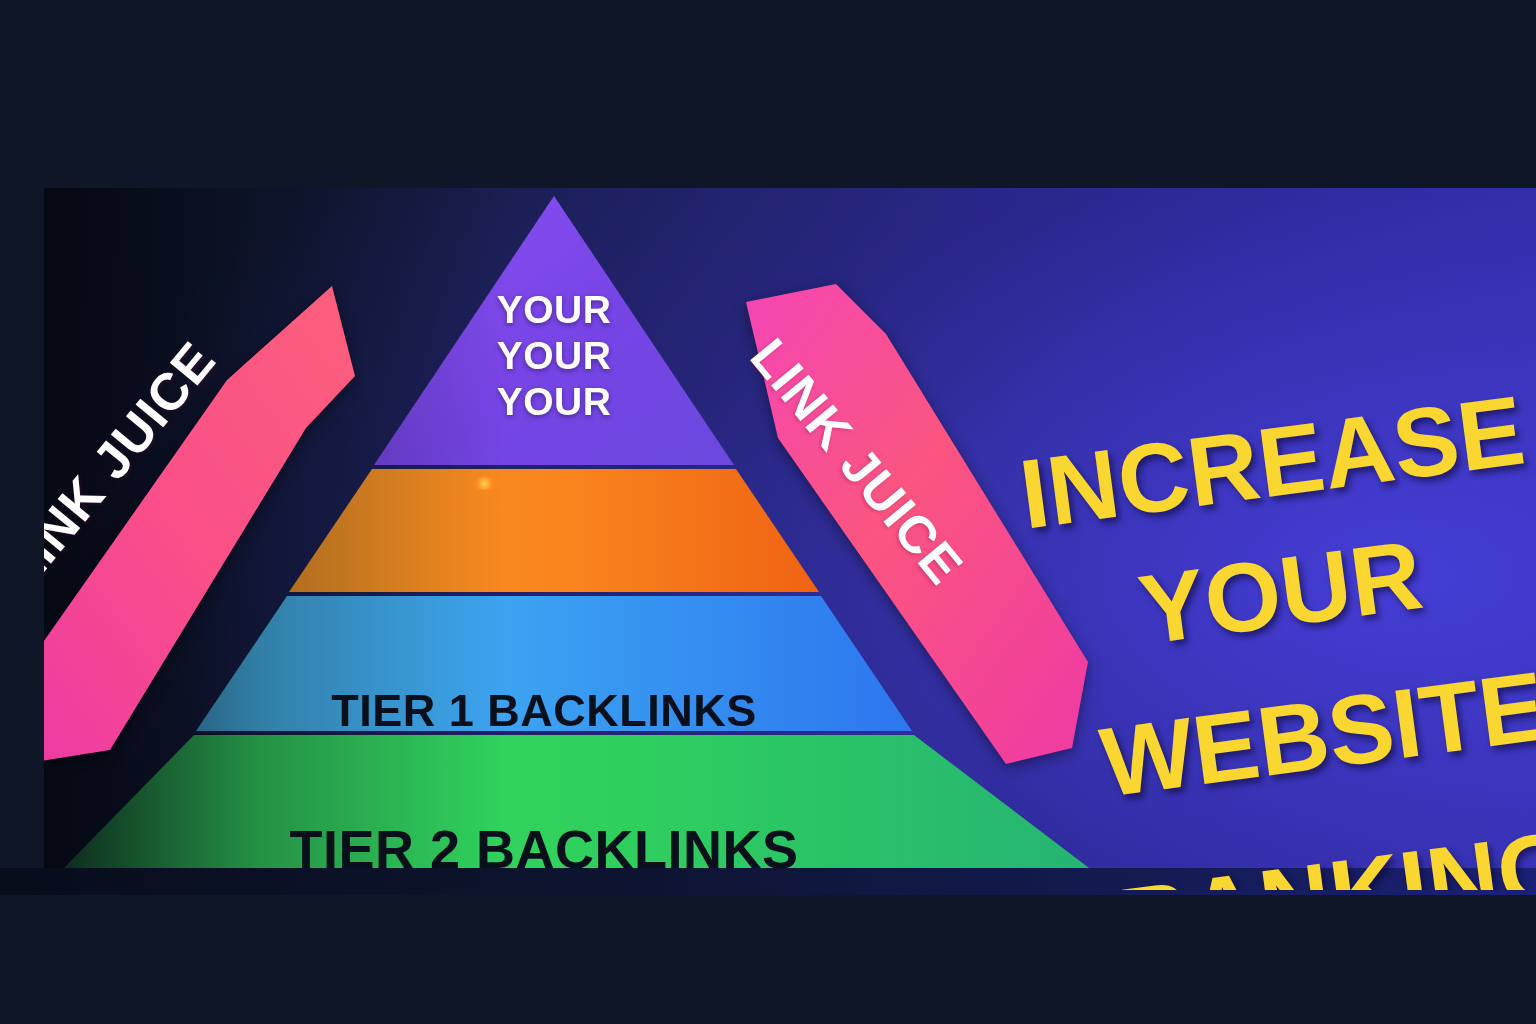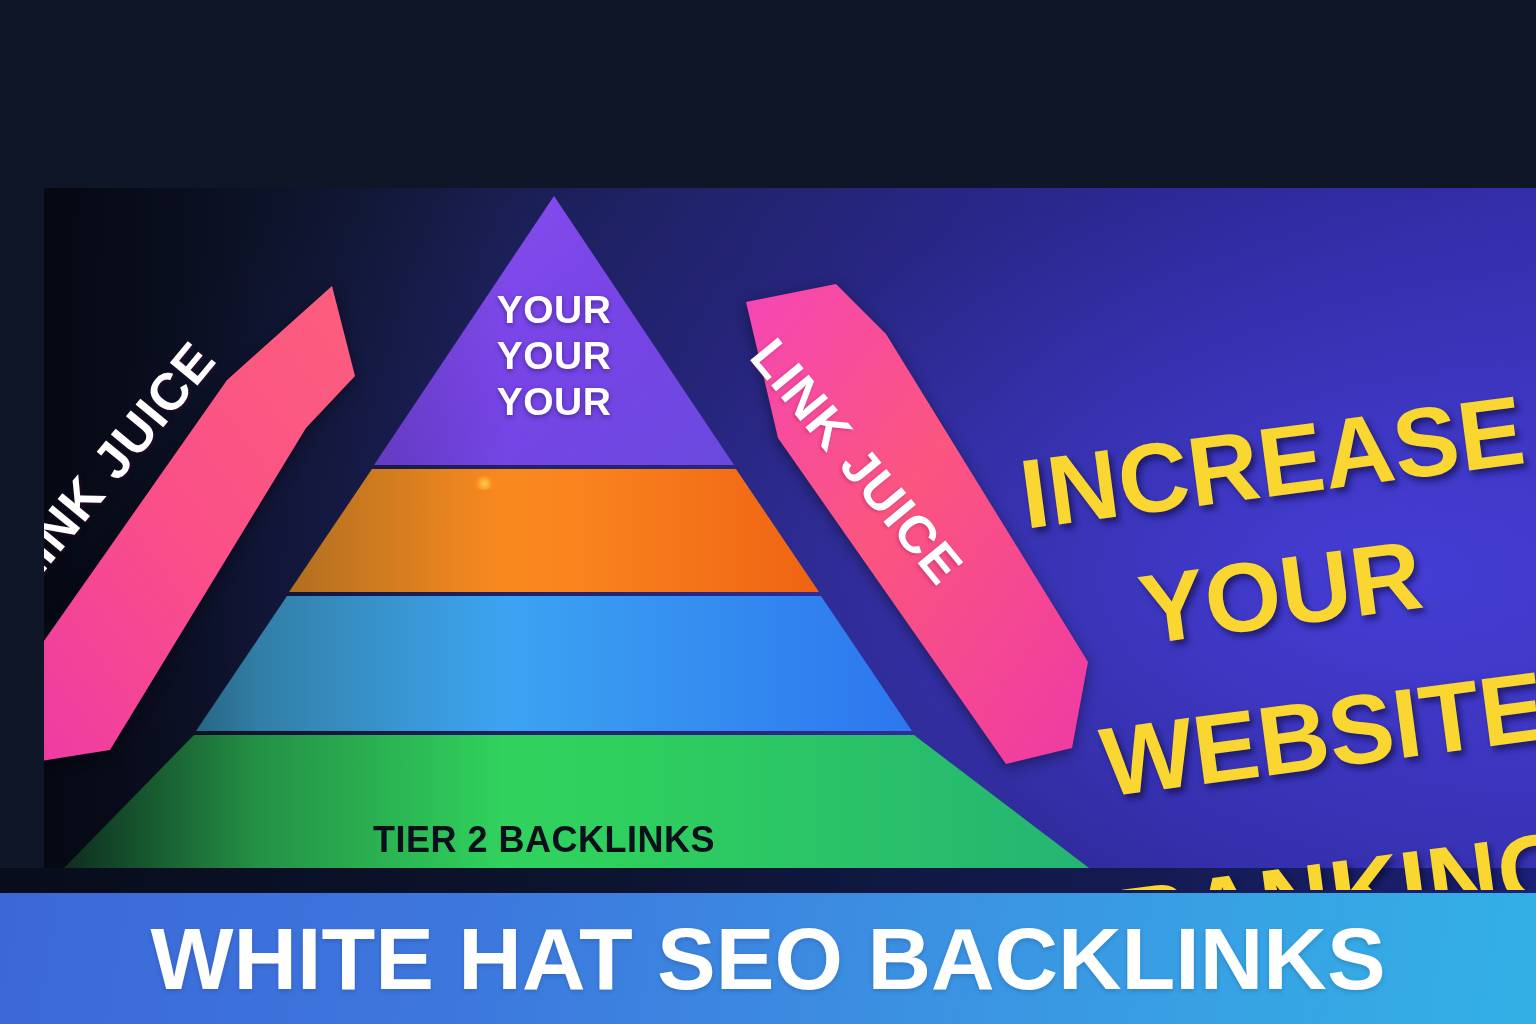--- a/index.html
+++ b/index.html
@@ -100,21 +100,21 @@
     left: 170px;
     top: 500px;
     width: 660px;
     font-size: 45px;
     letter-spacing: 0.5px;
   }
   #label-t2 {
     left: 100px;
     top: 634px;
     width: 800px;
-    font-size: 36px;
+    font-size: 54px;
     letter-spacing: 0.5px;
   }
   .spark {
     position: absolute;
     left: 430px; top: 288px;
     width: 26px; height: 14px;
     background: radial-gradient(circle at 40% 55%, #ffd24a 0%, #ff8a1e 45%, rgba(255,120,20,0) 78%);
     border-radius: 50% 45% 60% 40%;
     z-index: 7;
     filter: blur(0.4px);
@@ -253,20 +253,21 @@
       </svg>
 
       <div class="spark"></div>
 
       <div class="layer-label" id="label-apex">
         <div>YOUR</div>
         <div>YOUR</div>
         <div>YOUR</div>
       </div>
 
+      <div class="layer-label" id="label-t1">TIER 1 BACKLINKS</div>
       <div class="layer-label" id="label-t2">TIER 2 BACKLINKS</div>
 
     </div>
 
     <svg class="juice-arrow" id="juice-left" width="420" height="560" viewBox="0 0 420 560">
       <defs>
         <linearGradient id="gAL" x1="0" y1="1" x2="1" y2="0">
           <stop offset="0%" stop-color="#ec39a6"></stop>
           <stop offset="50%" stop-color="#fa4f88"></stop>
           <stop offset="100%" stop-color="#fc5f7c"></stop>
@@ -289,17 +290,14 @@
     <div class="juice-text" id="juice-right-text">LINK JUICE</div>
 
     <div class="benefit" id="benefit-0">INCREASE</div>
     <div class="benefit" id="benefit-1">YOUR</div>
     <div class="benefit" id="benefit-2">WEBSITE</div>
     <div class="benefit" id="benefit-3">RANKING</div>
   </div>
 
   <div class="divider-gap"></div>
 
-  <div class="footer-band">
-    <div class="footer-title">WHITE HAT SEO BACKLINKS</div>
-  </div>
 
 </div>
 
 </body></html>

